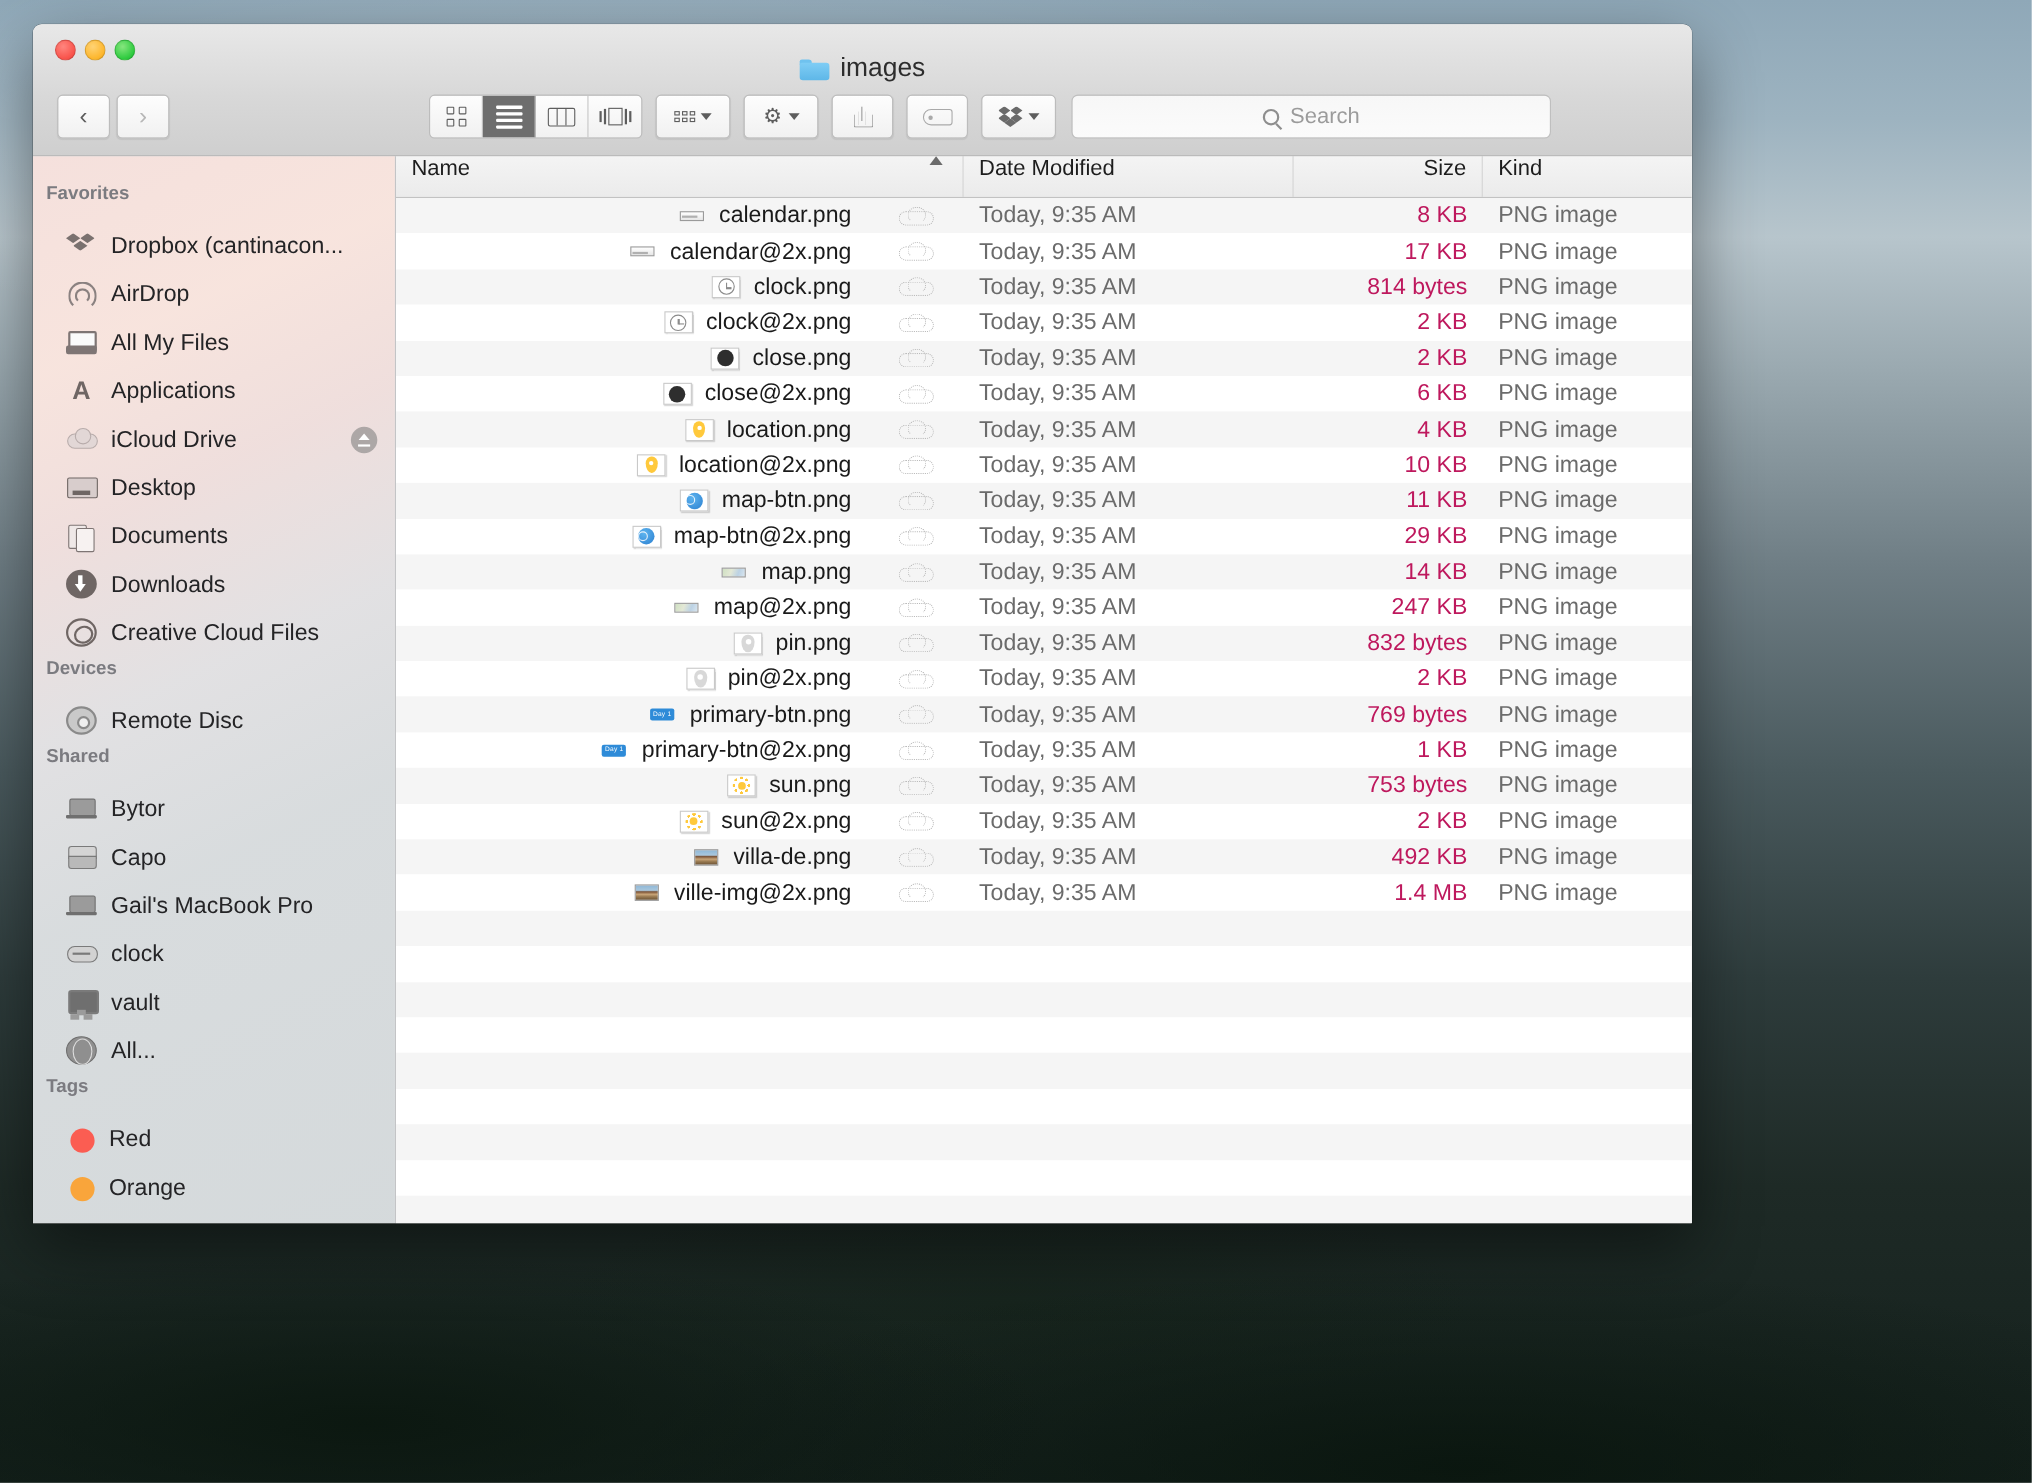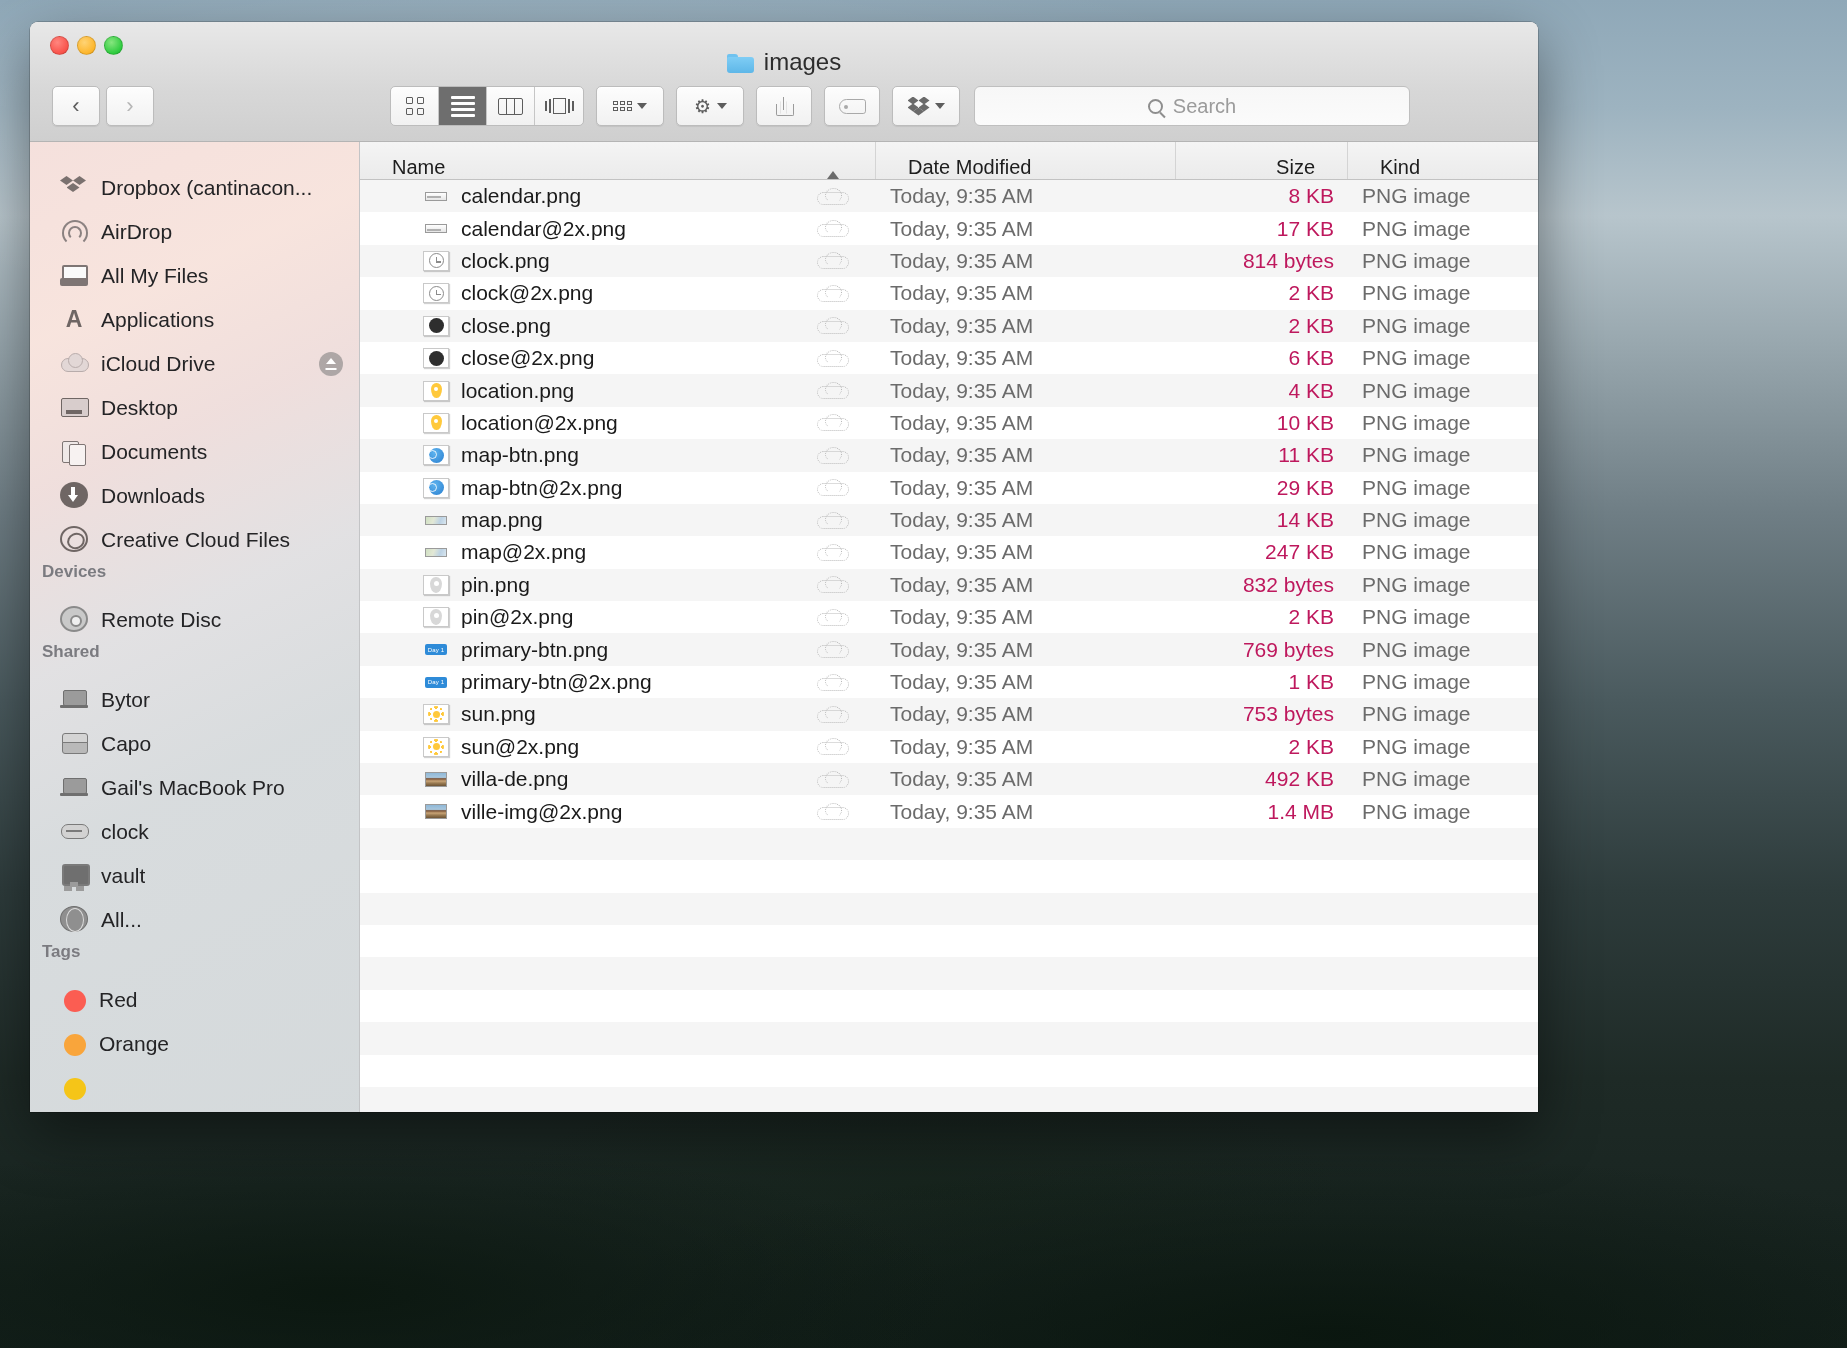--- a/index.html
+++ b/index.html
@@ -237,37 +237,37 @@
 
   
   .filelist { flex: 1; min-width: 0; display: flex; flex-direction: column; background: #fff; }
   .fl-head {
     display: flex; align-items: center;
     height: 38px; flex: 0 0 38px;
     background: linear-gradient(180deg,#f4f4f4,#ebebeb);
     border-bottom: 1px solid #c2c2c2;
     font-size: 20px; color: #1d1d1d;
   }
-  .fl-head .col { padding: 0 32px; height: 100%; display:flex; align-items:flex-end; border-right: 1px solid #d4d4d4; }
+  .fl-head .col { padding: 0 14px; height: 100%; display:flex; align-items:flex-start; border-right: 1px solid #d4d4d4; }
   .fl-head .col.name  { flex: 1 1 auto; justify-content: space-between; }
   .fl-head .col.date  { flex: 0 0 300px; }
   .fl-head .col.size  { flex: 0 0 172px; justify-content: flex-end; }
   .fl-head .col.kind  { flex: 0 0 190px; border-right: 0; }
   .sort-arrow { width:0;height:0;border-left:6px solid transparent;border-right:6px solid transparent;border-bottom:8px solid #6b6b6b;margin-right:4px;}
 
   .rows { flex: 1; overflow: hidden; }
   .row {
     display: flex; align-items: center;
     height: 32.4px;
     font-size: 21px; color: #1a1a1a;
   }
   .row:nth-child(odd) { background: #f5f5f5; }
   .row:nth-child(even){ background: #ffffff; }
   .cell { padding: 0 14px; display: flex; align-items: center; height: 100%; }
-  .cell.name { flex: 1 1 auto; min-width: 0; gap: 12px; padding-left: 63px; }
+  .cell.name { flex: 1 1 auto; min-width: 0; gap: 12px; padding-left: 63px; justify-content: flex-end; }
   .cell.cloud { flex: 0 0 88px; justify-content: center; }
   .cell.date { flex: 0 0 300px; color: #6b6b6b; }
   .cell.size { flex: 0 0 172px; justify-content: flex-end; color: #be185d; }
   .cell.kind { flex: 0 0 190px; color: #6b6b6b; }
   .fname { overflow:hidden; text-overflow:ellipsis; white-space:nowrap; }
 
   
   .thumb {
     width: 26px; height: 20px; flex: 0 0 26px;
     position: relative;
@@ -422,20 +422,21 @@
       <div class="searchbox">
         <span class="mag"></span>
         <span>Search</span>
       </div>
     </div>
   </div>
 
   <div class="body">
 
     <div class="sidebar" id="sidebar">
+        <div class="sb-head">Favorites</div>
         <div class="sb-item">
           <span class="sb-ico ic-dropbox">
             <i></i>
             <i></i>
             <i></i>
           </span>
           <span class="sb-label">Dropbox (cantinacon...</span>
         </div>
         <div class="sb-item">
           <span class="sb-ico ic-airdrop"></span>

